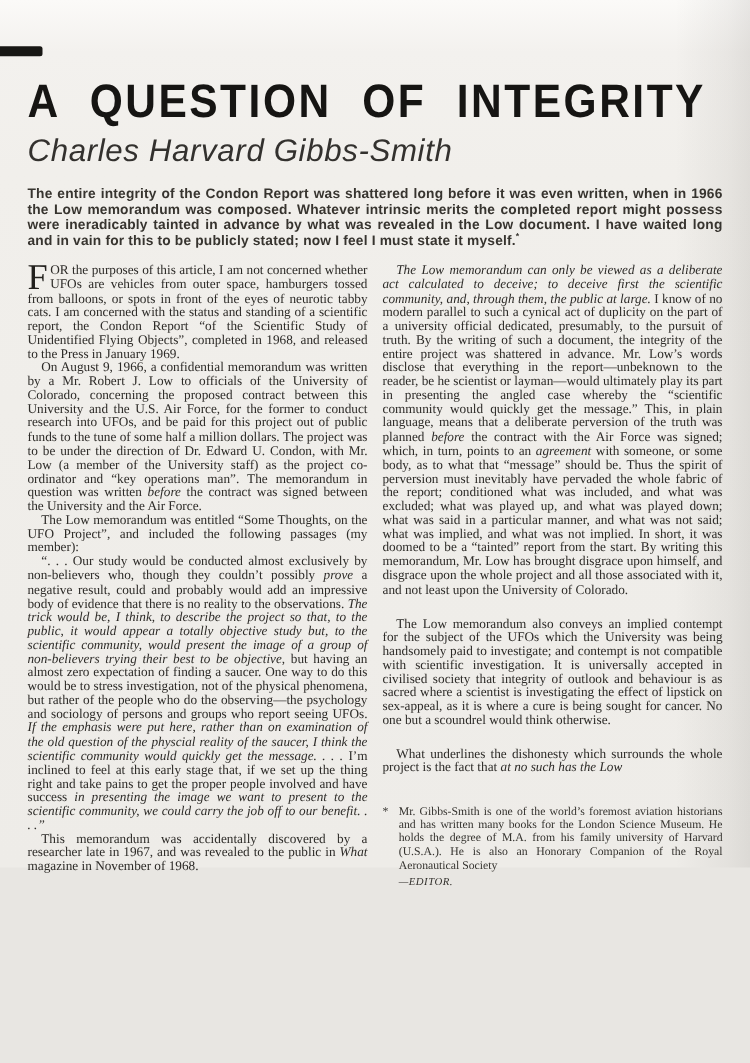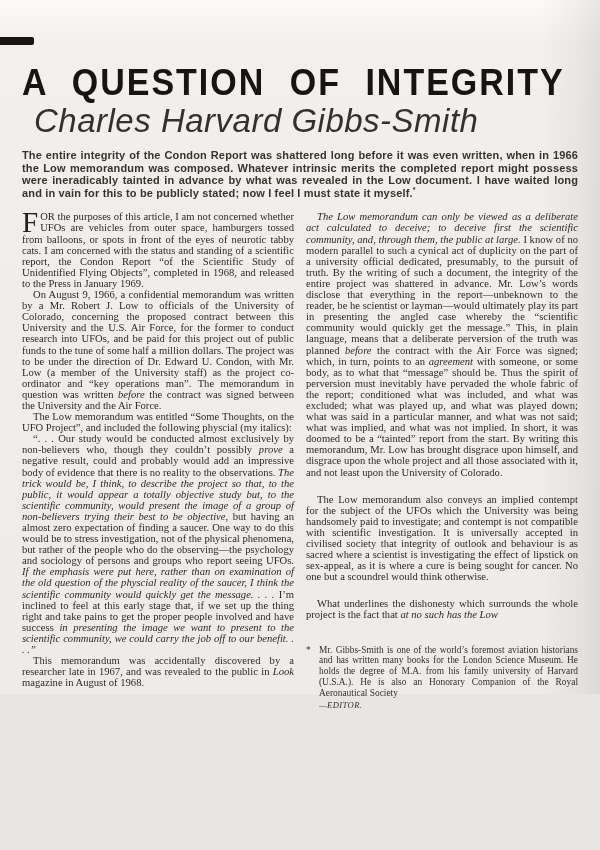--- a/index.html
+++ b/index.html
@@ -30,24 +30,24 @@
     margin:0;padding-top:57px;
     font-family:"Liberation Sans", sans-serif;
     font-weight:bold;
     font-size:34px;line-height:34px;
     letter-spacing:2px;word-spacing:13px;
     color:#161513;
     transform:scaleY(1.10);transform-origin:left top;
     white-space:nowrap;
   }
   .author{
-    margin:17px 0 0 12px;
+    margin:17px 0 0 0;
     font-family:"Liberation Sans", sans-serif;
     font-style:italic;font-weight:normal;
-    font-size:33px;line-height:26px;
+    font-size:25px;line-height:26px;
     letter-spacing:0.5px;
     color:#33312e;
   }
   .intro{
     margin-top:15px;
     font-family:"Liberation Sans", sans-serif;
     font-weight:bold;
     font-size:11px;line-height:12.6px;
     text-align:justify;
     letter-spacing:0.15px;
@@ -99,23 +99,23 @@
   <h2 class="author">Charles Harvard Gibbs-Smith</h2>
 
   <div class="intro rich-block">
       <p class="par first"><span>The entire integrity of the Condon Report was shattered long before it was even written, when in 1966 the Low memorandum was composed. Whatever intrinsic merits the completed report might possess were ineradicably tainted in advance by what was revealed in the Low document. I have waited long and in vain for this to be publicly stated; now I feel I must state it myself.</span><sup>*</sup></p>
     </div>
 
   <div class="columns">
     <div class="col col-left rich-block">
         <p class="par first"><span class="dropcap">F</span><span>OR the purposes of this article, I am not concerned whether UFOs are vehicles from outer space, hamburgers tossed from balloons, or spots in front of the eyes of neurotic tabby cats. I am concerned with the status and standing of a scientific report, the Condon Report “of the Scientific Study of Unidentified Flying Objects”, completed in 1968, and released to the Press in January 1969.</span></p>
         <p class="par"><span>On August 9, 1966, a confidential memorandum was written by a Mr. Robert J. Low to officials of the University of Colorado, concerning the proposed contract between this University and the U.S. Air Force, for the former to conduct research into UFOs, and be paid for this project out of public funds to the tune of some half a million dollars. The project was to be under the direction of Dr. Edward U. Condon, with Mr. Low (a member of the University staff) as the project co-ordinator and “key operations man”. The memorandum in question was written </span><em>before</em><span> the contract was signed between the University and the Air Force.</span></p>
-        <p class="par"><span>The Low memorandum was entitled “Some Thoughts, on the UFO Project”, and included the following physcial (my italics):</span></p>
+        <p class="par"><span>The Low memorandum was entitled “Some Thoughts, on the UFO Project”, and included the following passages (my member):</span></p>
         <p class="par quote"><span>“. . . Our study would be conducted almost exclusively by non-believers who, though they couldn’t possibly </span><em>prove</em><span> a negative result, could and probably would add an impressive body of evidence that there is no reality to the observations. </span><em>The trick would be, I think, to describe the project so that, to the public, it would appear a totally objective study but, to the scientific community, would present the image of a group of non-believers trying their best to be objective</em><span>, but having an almost zero expectation of finding a saucer. One way to do this would be to stress investigation, not of the physical phenomena, but rather of the people who do the observing—the psychology and sociology of persons and groups who report seeing UFOs. </span><em>If the emphasis were put here, rather than on examination of the old question of the physcial reality of the saucer, I think the scientific community would quickly get the message. . . .</em><span> I’m inclined to feel at this early stage that, if we set up the thing right and take pains to get the proper people involved and have success </span><em>in presenting the image we want to present to the scientific community, we could carry the job off to our benefit. . . .”</em></p>
-        <p class="par"><span>This memorandum was accidentally discovered by a researcher late in 1967, and was revealed to the public in </span><em>Look</em><span> magazine in August of 1968.</span></p>
+        <p class="par"><span>This memorandum was accidentally discovered by a researcher late in 1967, and was revealed to the public in </span><em>What</em><span> magazine in November of 1968.</span></p>
       </div>
     <div class="col col-right">
       <div class="rich-block">
           <p class="par"><em>The Low memorandum can only be viewed as a deliberate act calculated to deceive; to deceive first the scientific community, and, through them, the public at large.</em><span> I know of no modern parallel to such a cynical act of duplicity on the part of a university official dedicated, presumably, to the pursuit of truth. By the writing of such a document, the integrity of the entire project was shattered in advance. Mr. Low’s words disclose that everything in the report—unbeknown to the reader, be he scientist or layman—would ultimately play its part in presenting the angled case whereby the “scientific community would quickly get the message.” This, in plain language, means that a deliberate perversion of the truth was planned </span><em>before</em><span> the contract with the Air Force was signed; which, in turn, points to an </span><em>agreement</em><span> with someone, or some body, as to what that “message” should be. Thus the spirit of perversion must inevitably have pervaded the whole fabric of the report; conditioned what was included, and what was excluded; what was played up, and what was played down; what was said in a particular manner, and what was not said; what was implied, and what was not implied. In short, it was doomed to be a “tainted” report from the start. By writing this memorandum, Mr. Low has brought disgrace upon himself, and disgrace upon the whole project and all those associated with it, and not least upon the University of Colorado.</span></p>
           <p class="par"><span>The Low memorandum also conveys an implied contempt for the subject of the UFOs which the University was being handsomely paid to investigate; and contempt is not compatible with scientific investigation. It is universally accepted in civilised society that integrity of outlook and behaviour is as sacred where a scientist is investigating the effect of lipstick on sex-appeal, as it is where a cure is being sought for cancer. No one but a scoundrel would think otherwise.</span></p>
           <p class="par"><span>What underlines the dishonesty which surrounds the whole project is the fact that </span><em>at no such has the Low</em></p>
         </div>
       <div class="footnote">
         <span class="fn-marker">*</span>
         <span class="fn-text"><span>Mr. Gibbs-Smith is one of the world’s foremost aviation historians and has written many books for the London Science Museum. He holds the degree of M.A. from his family university of Harvard (U.S.A.). He is also an Honorary Companion of the Royal Aeronautical Society</span></span>

